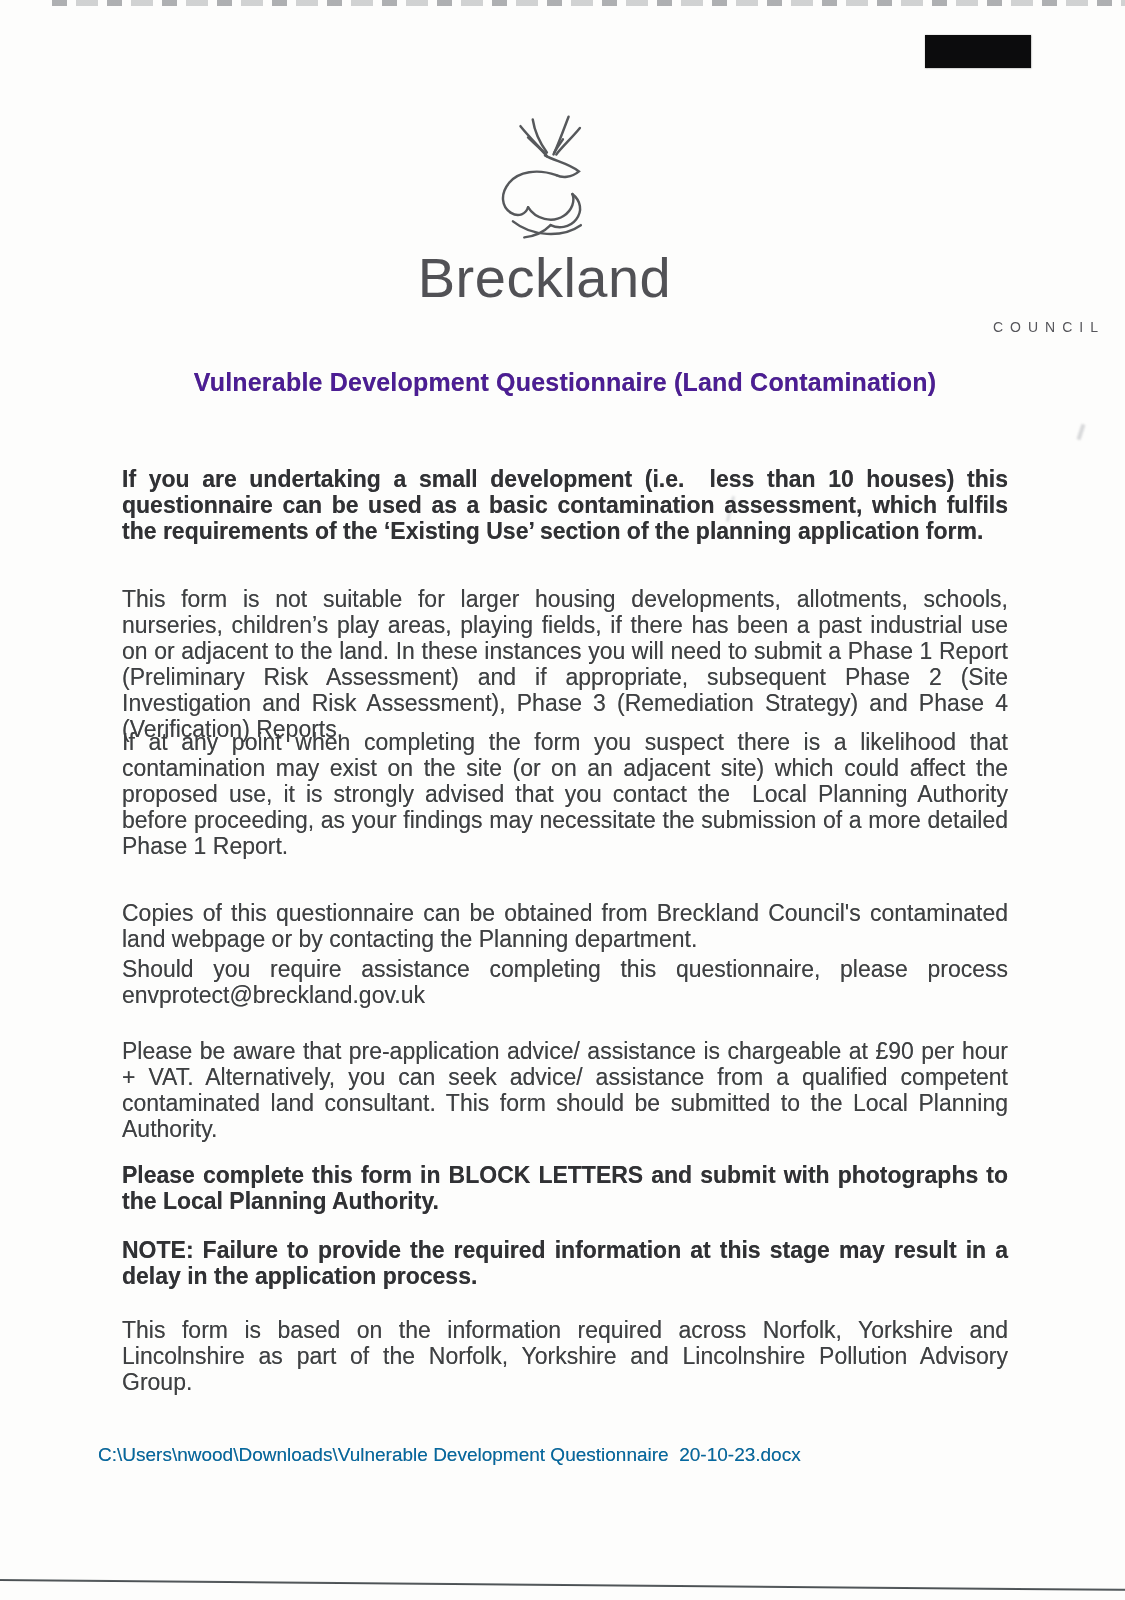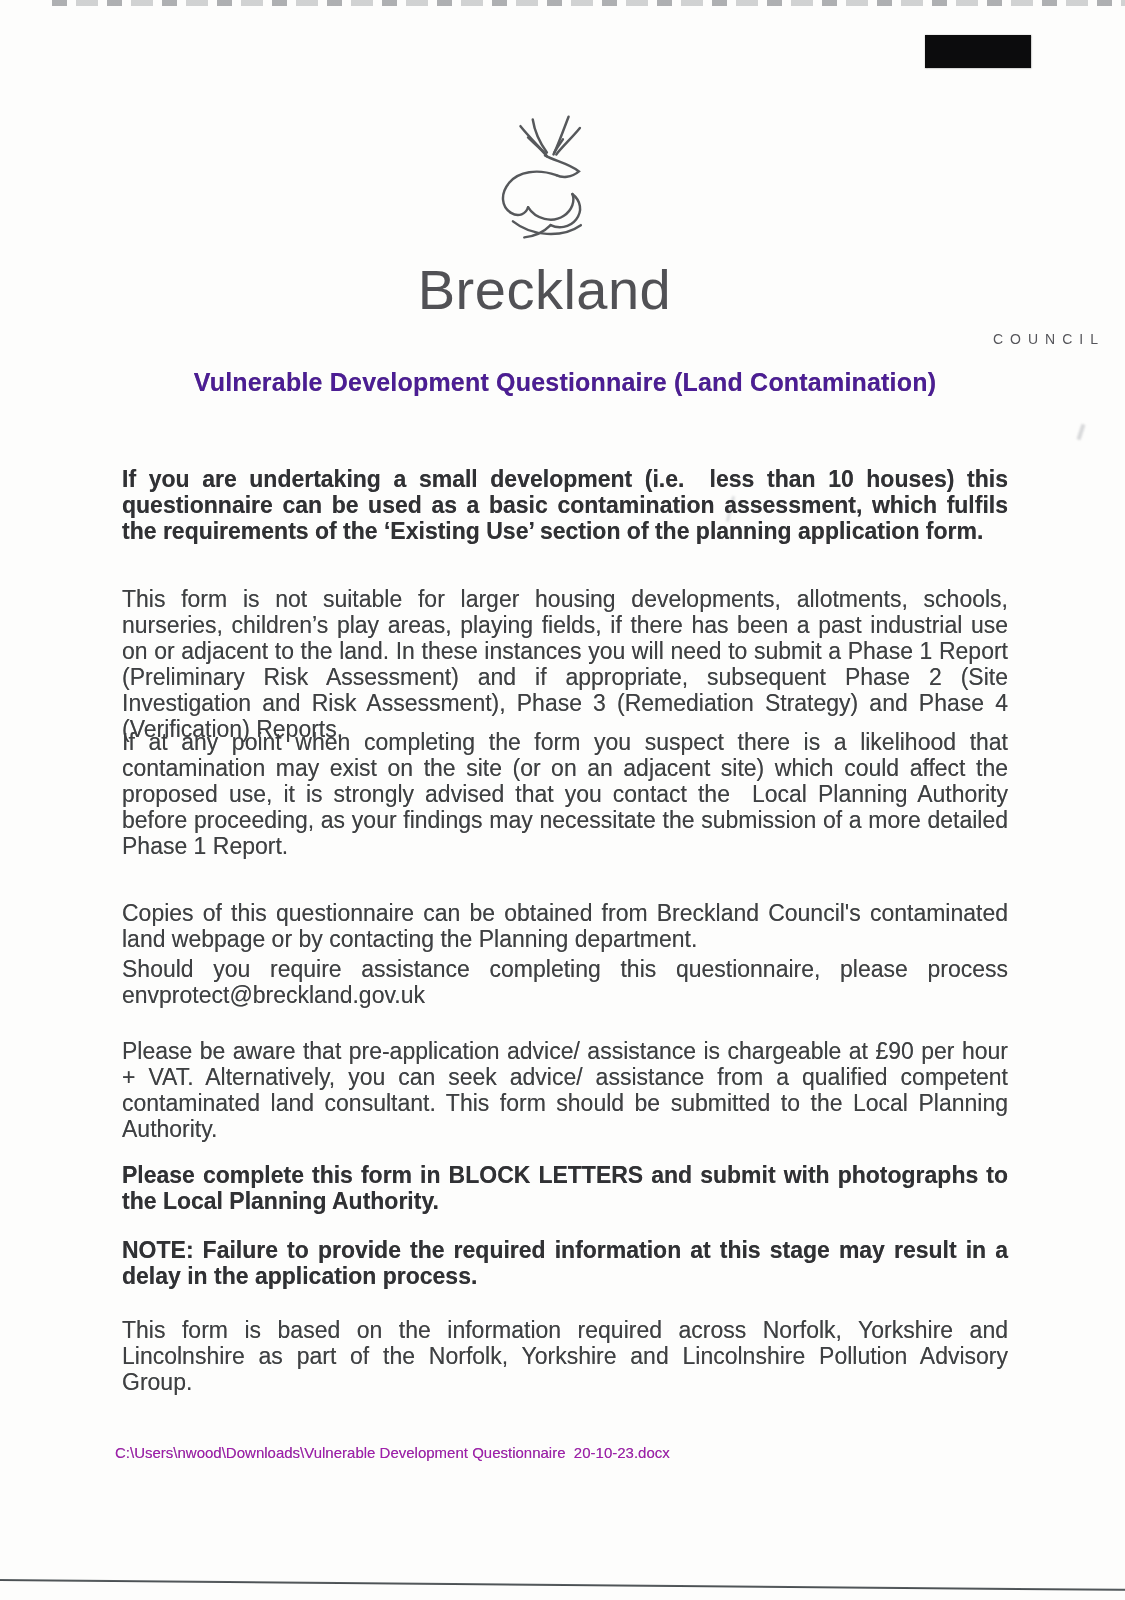--- a/index.html
+++ b/index.html
@@ -41,21 +41,21 @@
 
   
   .logo-wrap {
     position: absolute; top: 112px; left: 0; right: 0;
     display: flex; flex-direction: column; align-items: center;
     transform: translateX(-18px);
   }
   .stag-svg { width: 140px; height: 132px; display: block; }
   .wordmark {
     font-size: 56px; font-weight: 400; color: #515155;
-    letter-spacing: 0.5px; line-height: 1; margin-top: 18px;
+    letter-spacing: 0.5px; line-height: 1; margin-top: 6px;
   }
   .wordmark-sub {
     align-self: flex-end; margin-top: 14px; margin-right: 2px;
     font-size: 14px; color: #55555a; letter-spacing: 7px; line-height: 1;
   }
 
   
   .doc-title {
     position: absolute; left: 122px; width: 886px; top: 368px;
     font-size: 25px; font-weight: 700; color: #4c1d95;
@@ -73,22 +73,22 @@
   .p2 { top: 586px; }
   .p3 { top: 729px; }
   .p4 { top: 878px; margin-top: 22px; }
   .p5 { top: 956px; }
   .p6 { top: 1038px; }
   .p7 { top: 1162px; }
   .p8 { top: 1237px; }
   .p9 { top: 1317px; }
 
   .footer-path {
-    position: absolute; left: 115px; top: 1444px;
-    font-size: 15px; color: #a21caf; white-space: pre;
+    position: absolute; left: 98px; top: 1444px;
+    font-size: 19px; color: #0369a1; white-space: pre;
     text-shadow: 0 0 0.5px rgba(55,56,59,0.5);
   }
 </style>
 </head>
 <body>
 
 <div class="scan-top-band"></div>
 <div class="scan-speck-1"></div>
 <div class="scan-speck-2"></div>
 <div class="redaction"></div>

